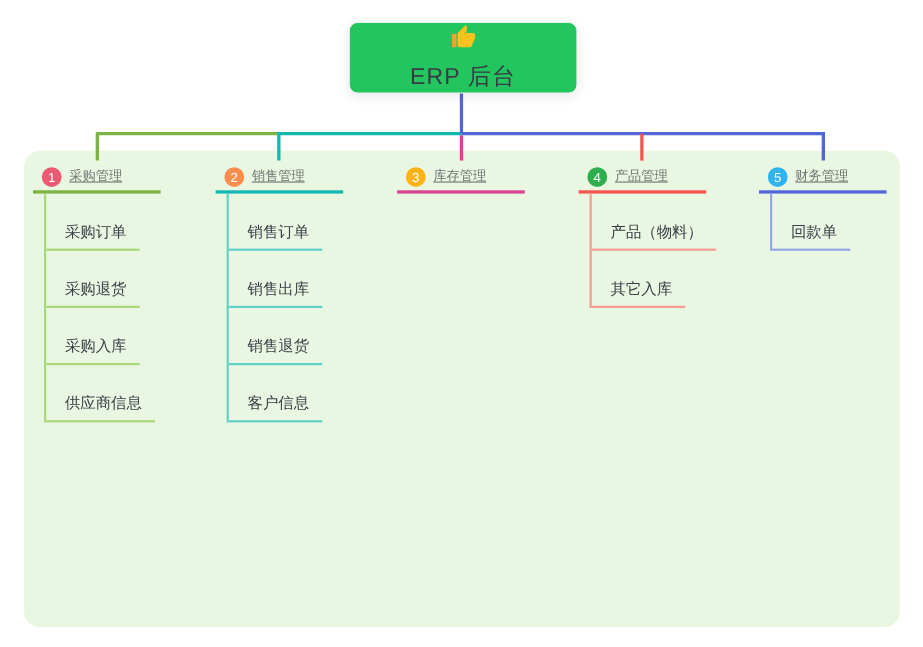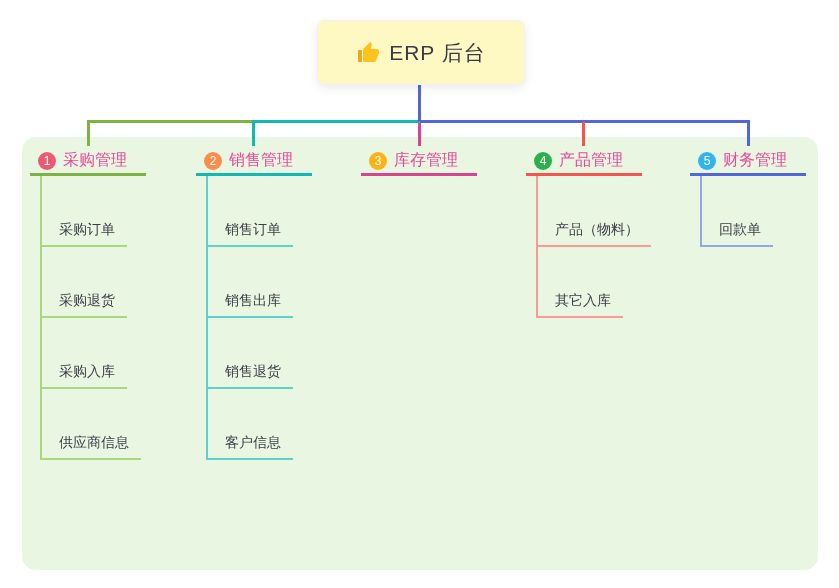--- a/index.html
+++ b/index.html
@@ -5,36 +5,36 @@
   html,body{margin:0;padding:0;background:#ffffff;}
   body{font-family:"Liberation Sans","DejaVu Sans",sans-serif;color:#35353f;}
   .stage{position:relative;width:839px;height:588px;background:#ffffff;overflow:hidden;}
 
   .panel{position:absolute;left:22px;top:137px;width:796px;height:433px;
          background:#e9f6e2;border-radius:14px;}
 
   .connectors{position:absolute;left:0;top:0;width:839px;height:588px;pointer-events:none;}
 
   .root-node{position:absolute;left:317px;top:20px;width:206px;height:63px;
-             background:#fef9c3;border:1px solid #f1f1f3;border-radius:8px;
+             background:#22c55e;border:1px solid #f1f1f3;border-radius:8px;
              box-shadow:0 3px 10px rgba(60,60,80,.10);
-             display:flex;align-items:center;justify-content:center;gap:9px;cursor:pointer;}
+             display:flex;align-items:center;justify-content:center;gap:9px;cursor:pointer;flex-direction:column;}
   .root-label{font-size:21px;color:#3a3a44;letter-spacing:1px;}
   .root-icon{display:inline-flex;width:24px;height:24px;}
 
   .branch{position:absolute;top:148px;}
   .branch-header{display:flex;align-items:center;gap:7px;height:28px;width:116px;
                  padding-left:8px;box-sizing:border-box;
                  border-bottom:3px solid var(--main);cursor:pointer;}
   .badge{width:18px;height:18px;border-radius:50%;background:var(--badge);
          color:#ffffff;font-size:12px;line-height:18px;text-align:center;flex:0 0 auto;}
-  .branch-label{font-size:16px;color:#ec4899;white-space:nowrap;}
+  .branch-label{font-size:12px;color:#737373;white-space:nowrap;text-decoration:underline;}
 
   .items{margin-left:10px;border-left:2px solid var(--sub);width:max-content;}
-  .item{height:71px;box-sizing:border-box;display:flex;align-items:flex-end;
+  .item{height:52px;box-sizing:border-box;display:flex;align-items:flex-end;
         width:max-content;padding:0 12px 6px 17px;
         border-bottom:2px solid var(--sub);
         font-size:14px;color:#3c3c46;white-space:nowrap;cursor:pointer;}
 
   .b1{left:30px; --main:#7cb342; --sub:#a9d77e; --badge:#ea5a73;}
   .b2{left:196px;--main:#12b8b1; --sub:#5fd1c8; --badge:#fa8d4e;}
   .b3{left:361px;--main:#d8458f; --sub:#f08ab8; --badge:#fdb315;}
   .b4{left:526px;--main:#f5554f; --sub:#f89b94; --badge:#2fae4d;}
   .b5{left:690px;--main:#5166d8; --sub:#93a7e8; --badge:#30b3ee;}
 </style>

